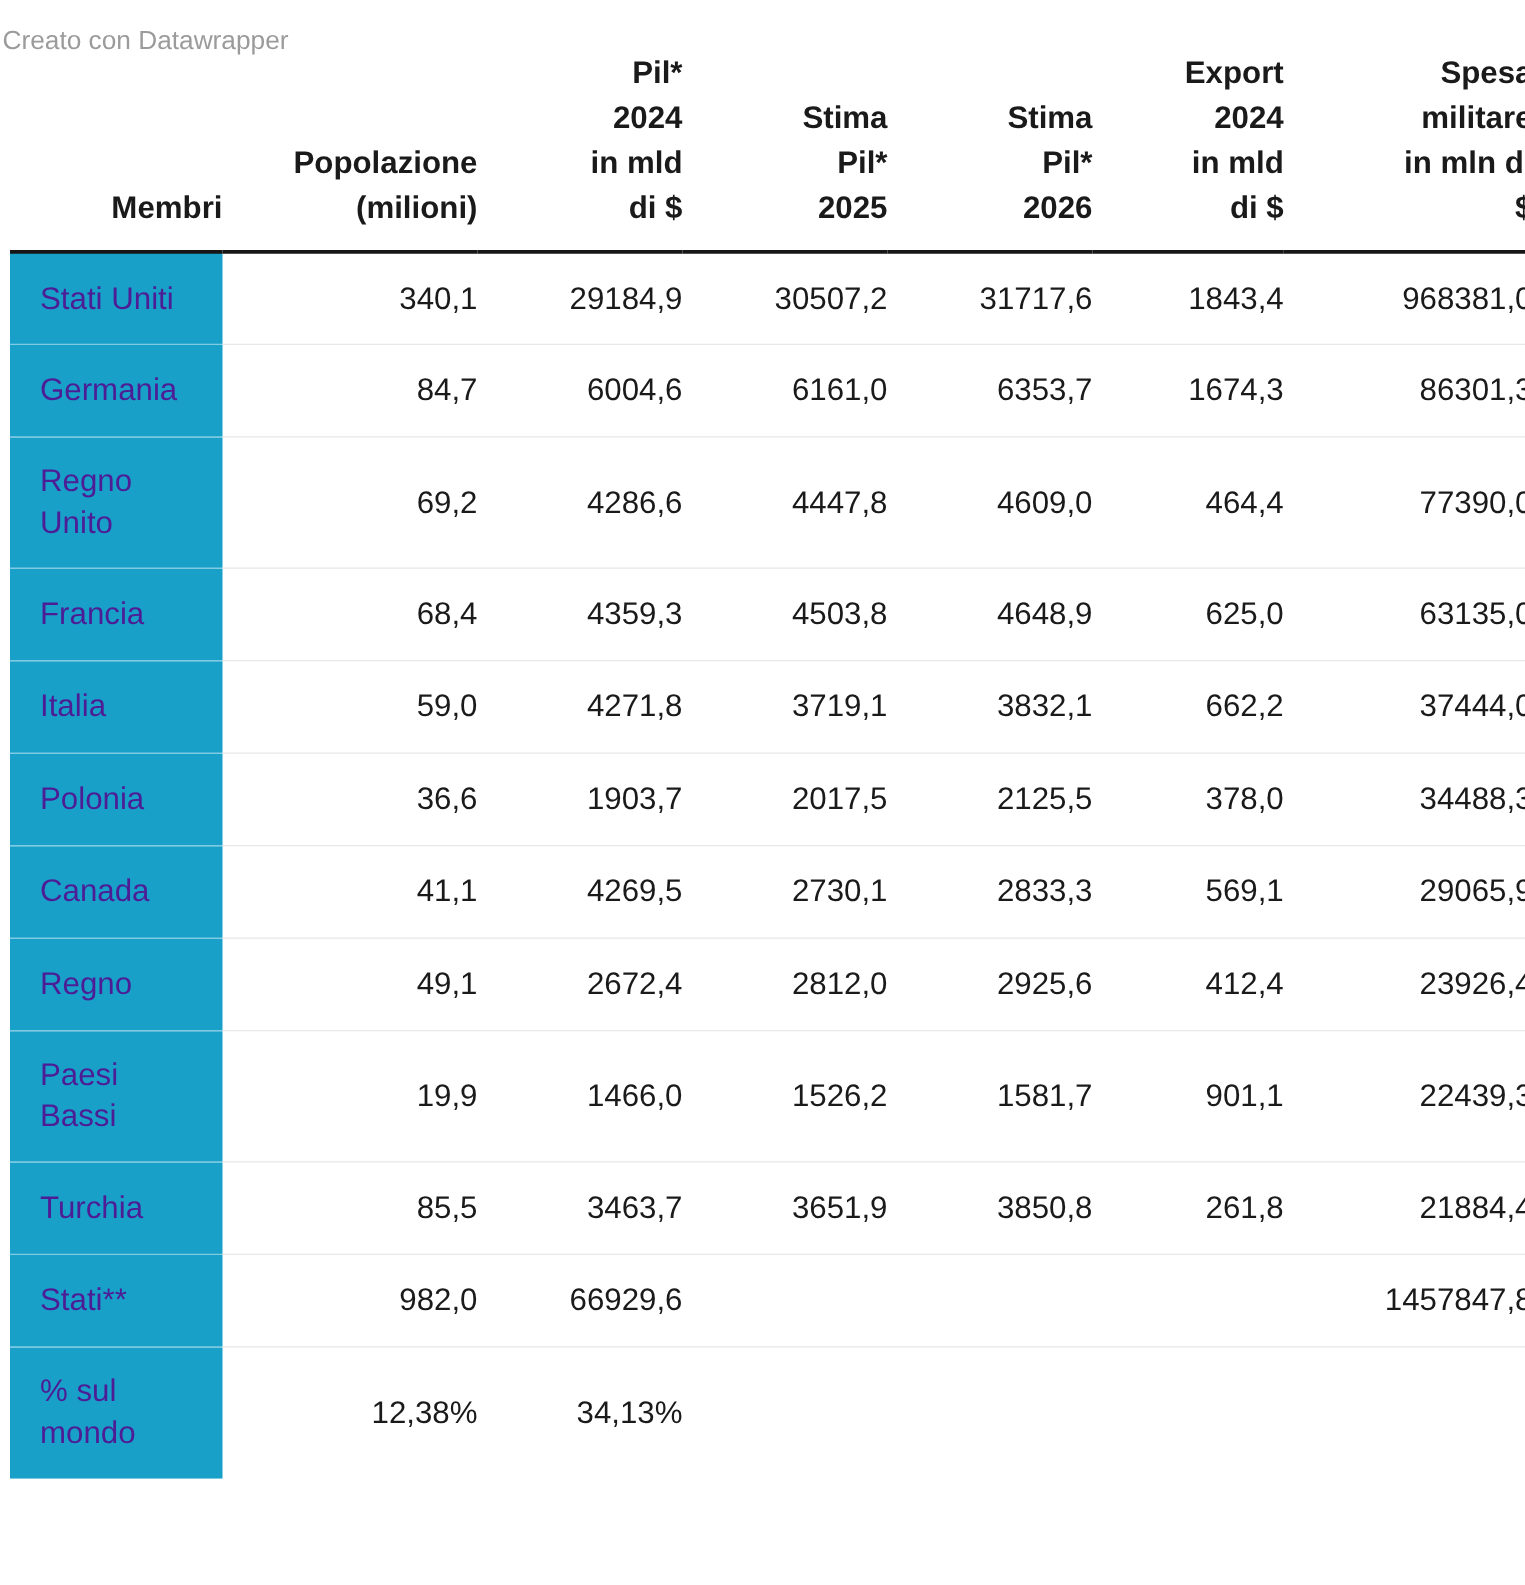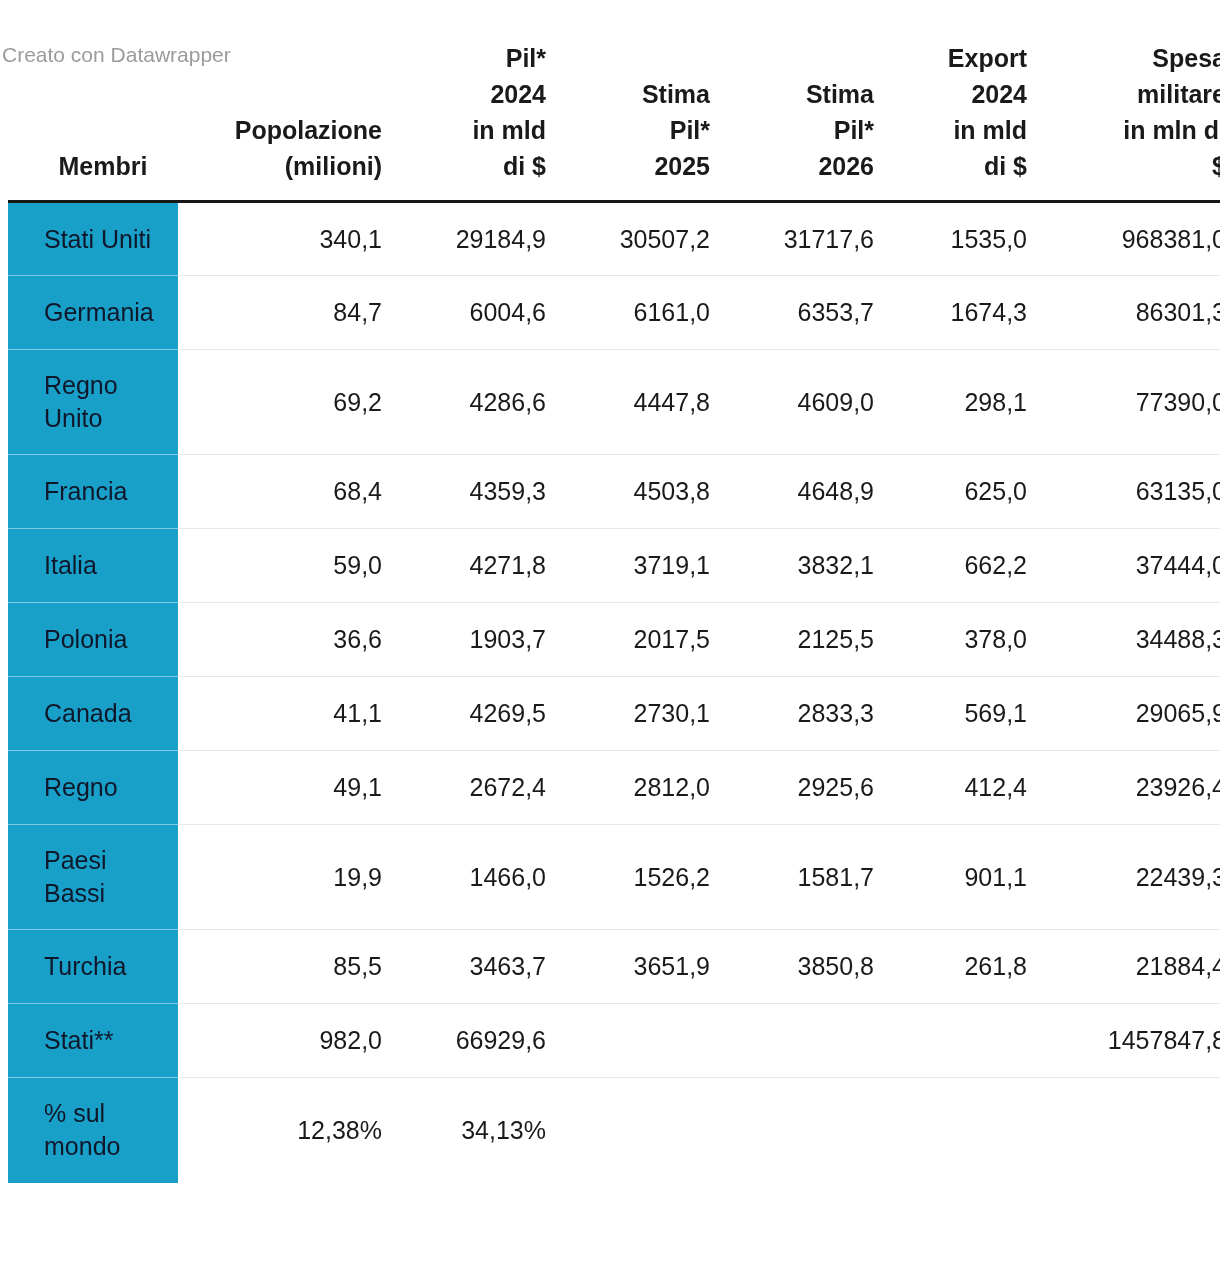--- a/index.html
+++ b/index.html
@@ -36,58 +36,58 @@
     font-size: 25px;
     font-weight: bold;
     line-height: 36px;
     vertical-align: bottom;
     padding: 40px 0 16px 0;
     white-space: pre-line;
     border-bottom: 3px solid #161616;
     color: #1a1a1a;
   }
   thead th.c-member {
-    text-align: center;
+    text-align: right;
     padding-left: 20px;
   }
   thead th.c-num {
     text-align: right;
     margin-top: 22px;
   }
   tbody tr {
     height: 74px;
   }
   tbody tr.tall {
     height: 105px;
   }
   td {
     font-size: 25px;
     line-height: 33px;
     vertical-align: middle;
   }
   td.label {
     background: #19A0C9;
-    color: #0f172a;
+    color: #4c1d95;
     text-align: left;
-    padding-left: 36px;
+    padding-left: 24px;
     white-space: pre-line;
     border-bottom: 1px solid rgba(255,255,255,0.45);
   }
   td.num {
     text-align: right;
     padding: 0;
     color: #1a1a1a;
     border-bottom: 1px solid #e8e8e8;
   }
   tbody tr:last-child td.label,
   tbody tr:last-child td.num {
     border-bottom: none;
   }
   .credit {
-    margin: 42px 0 0 2px;
+    margin: 20px 0 0 2px;
     font-size: 21px;
     line-height: 1.2;
     color: #9b9b9b;
     cursor: pointer;
   }
 </style>
 </head>
 <body>
 
 <div class="page">
@@ -127,40 +127,40 @@
 $</th>
         </tr>
       </thead>
       <tbody id="table-body">
           <tr>
     <td class="label">Stati Uniti</td>
     <td class="num">340,1</td>
     <td class="num">29184,9</td>
     <td class="num">30507,2</td>
     <td class="num">31717,6</td>
-    <td class="num">1535,0</td>
+    <td class="num">1843,4</td>
     <td class="num">968381,0</td>
   </tr>
           <tr>
     <td class="label">Germania</td>
     <td class="num">84,7</td>
     <td class="num">6004,6</td>
     <td class="num">6161,0</td>
     <td class="num">6353,7</td>
     <td class="num">1674,3</td>
     <td class="num">86301,3</td>
   </tr>
           <tr class="tall">
     <td class="label">Regno
 Unito</td>
     <td class="num">69,2</td>
     <td class="num">4286,6</td>
     <td class="num">4447,8</td>
     <td class="num">4609,0</td>
-    <td class="num">298,1</td>
+    <td class="num">464,4</td>
     <td class="num">77390,0</td>
   </tr>
           <tr>
     <td class="label">Francia</td>
     <td class="num">68,4</td>
     <td class="num">4359,3</td>
     <td class="num">4503,8</td>
     <td class="num">4648,9</td>
     <td class="num">625,0</td>
     <td class="num">63135,0</td>

